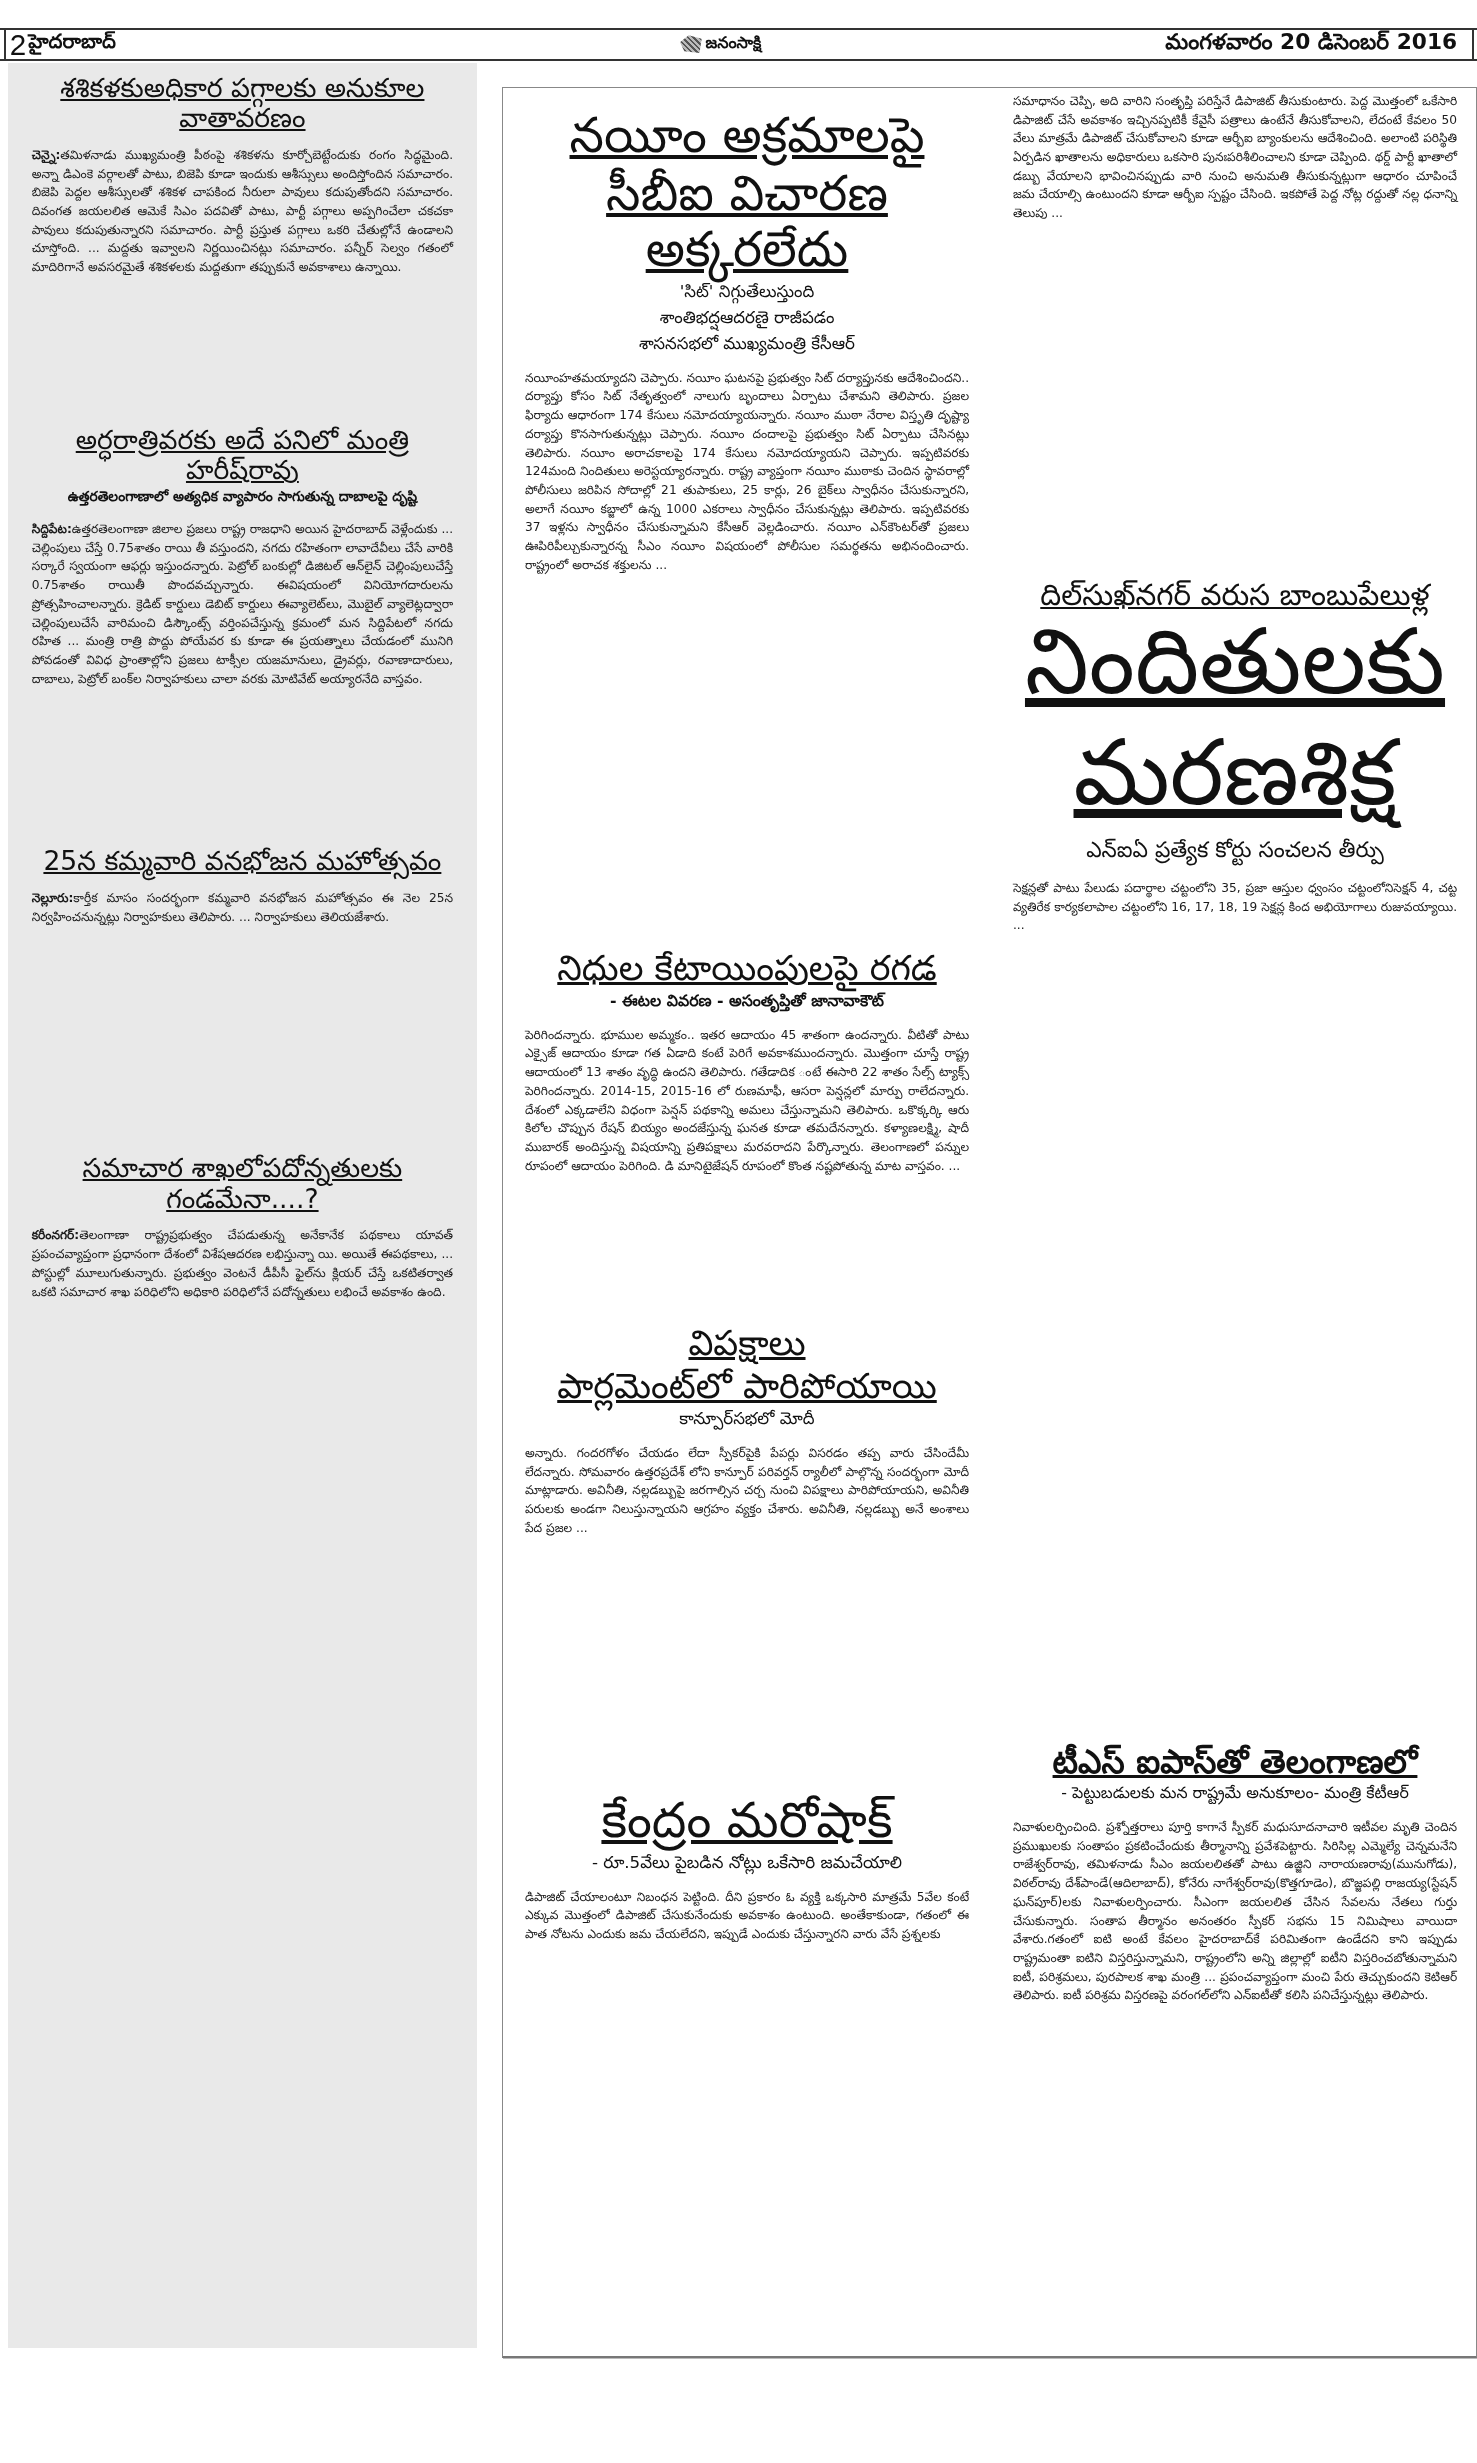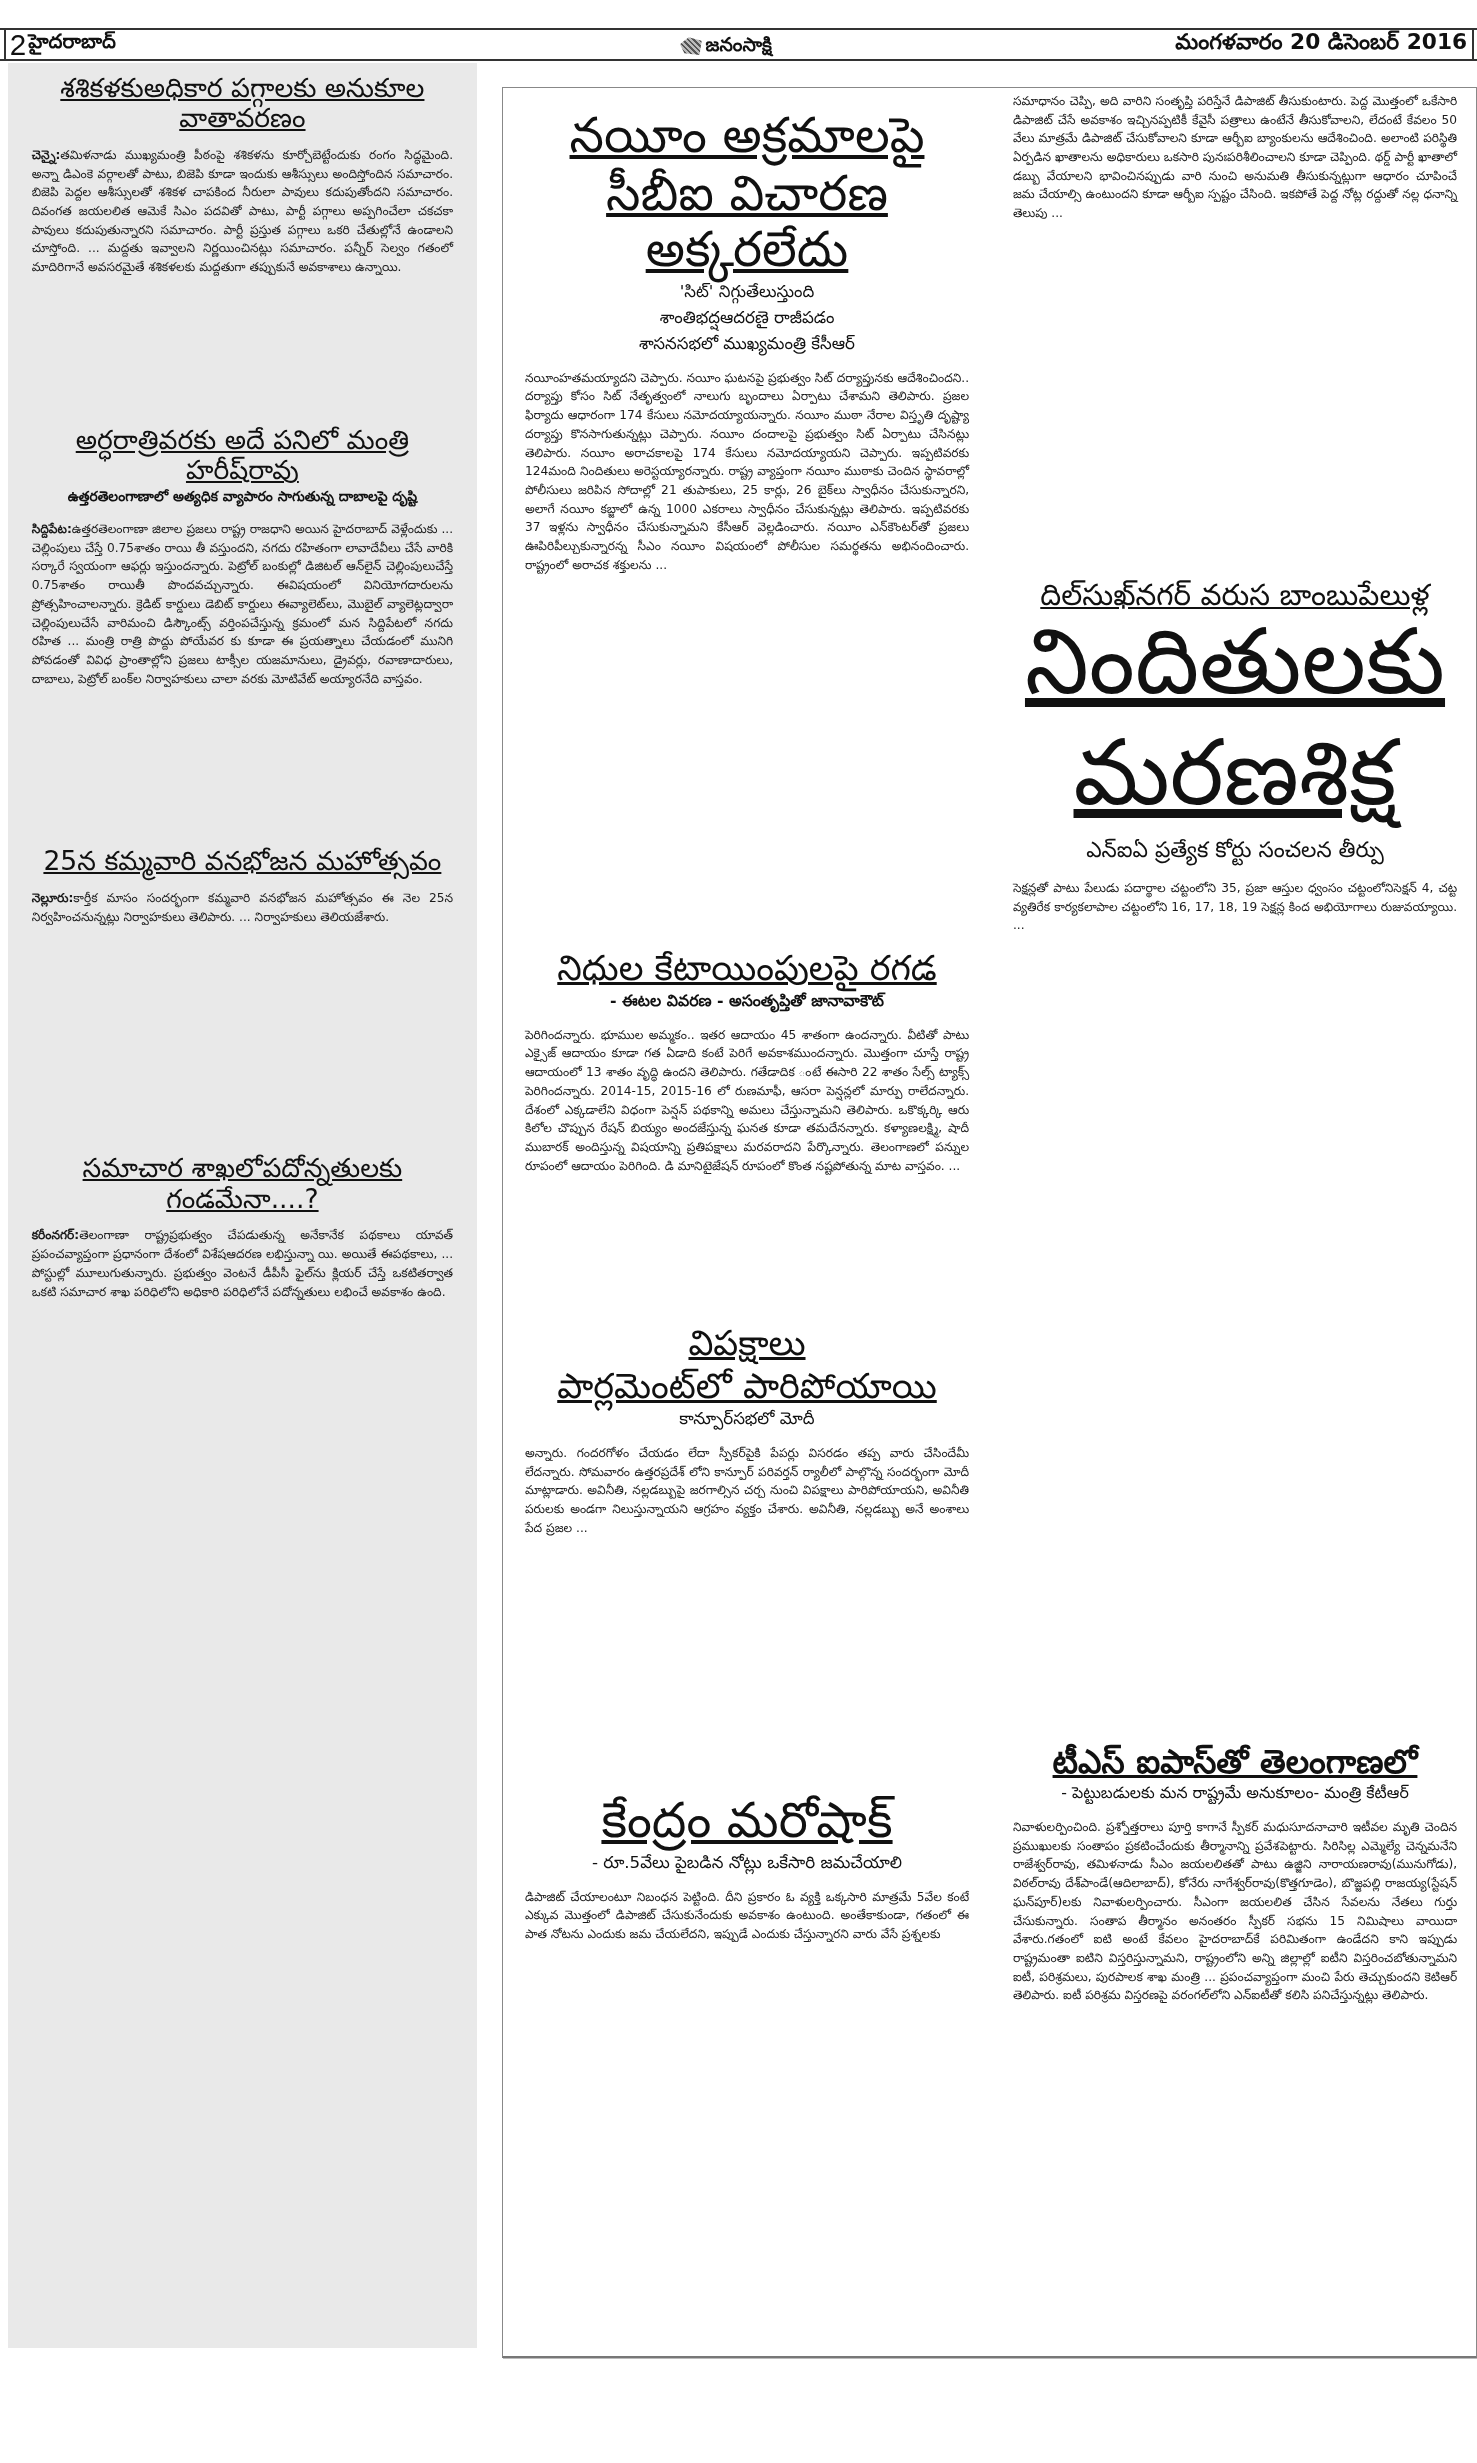--- a/index.html
+++ b/index.html
@@ -7,23 +7,23 @@
          font-family: "DejaVu Sans", sans-serif; color: #111; }
   .masthead { position: absolute; top: 27.6px; left: 0; width: 1478px; height: 29.6px;
               border-top: 2px solid #333; border-bottom: 2px solid #333; }
   .mh-left { position: absolute; left: 3.9px; top: 0; height: 29.6px; display: flex; align-items: center;
              border-left: 2px solid #333; padding-left: 3.9px; }
   .mh-pageno { font-family: "Liberation Sans", sans-serif; font-size: 29.6px; line-height: 29.6px; }
   .mh-city { font-size: 19.7px; font-weight: bold; margin-left: 2px; }
   .mh-center { position: absolute; left: 680px; top: 3px; display: flex; align-items: center; gap: 3.9px; }
   .logo-mark { width: 21.7px; height: 17.7px; background: repeating-linear-gradient(45deg,#555 0 2px,#bbb 2px 3.9px);
                clip-path: polygon(0 40%, 40% 0, 100% 20%, 90% 100%, 20% 90%); }
-  .mh-paper { font-size: 19px; font-weight: bold; }
+  .mh-paper { font-size: 16px; font-weight: bold; }
   .mh-right { position: absolute; right: 3.9px; top: 0; height: 29.6px; display: flex; align-items: center;
-              border-right: 2px solid #333; padding-right: 5px; font-size: 21.7px; font-weight: bold; }
+              border-right: 2px solid #333; padding-right: 15px; font-size: 21.7px; font-weight: bold; }
 
   .col { position: absolute; box-sizing: border-box; }
   .col-left { left: 7.9px; top: 63px; width: 469px; height: 2285px; background: #e9e9e9; padding: 3.9px 11.8px; }
   .col-main { left: 502px; top: 87px; width: 975px; height: 2271px; border: 1px solid #888;
               border-bottom: 2px solid #777; box-shadow: 1px 1px 0 #bbb; }
   .sub-col { position: absolute; box-sizing: border-box; padding: 0 9.9px; }
   .sub-mid { left: 0; top: 0; width: 488px; height: 100%; }
   .sub-right { left: 488px; top: -27.6px; width: 488px; height: calc(100% + 27.6px); }
 
   .h-sec { text-align: center; font-weight: normal; margin: 5.9px 0 2px; line-height: 1.15; color: #111; text-decoration: underline; }

